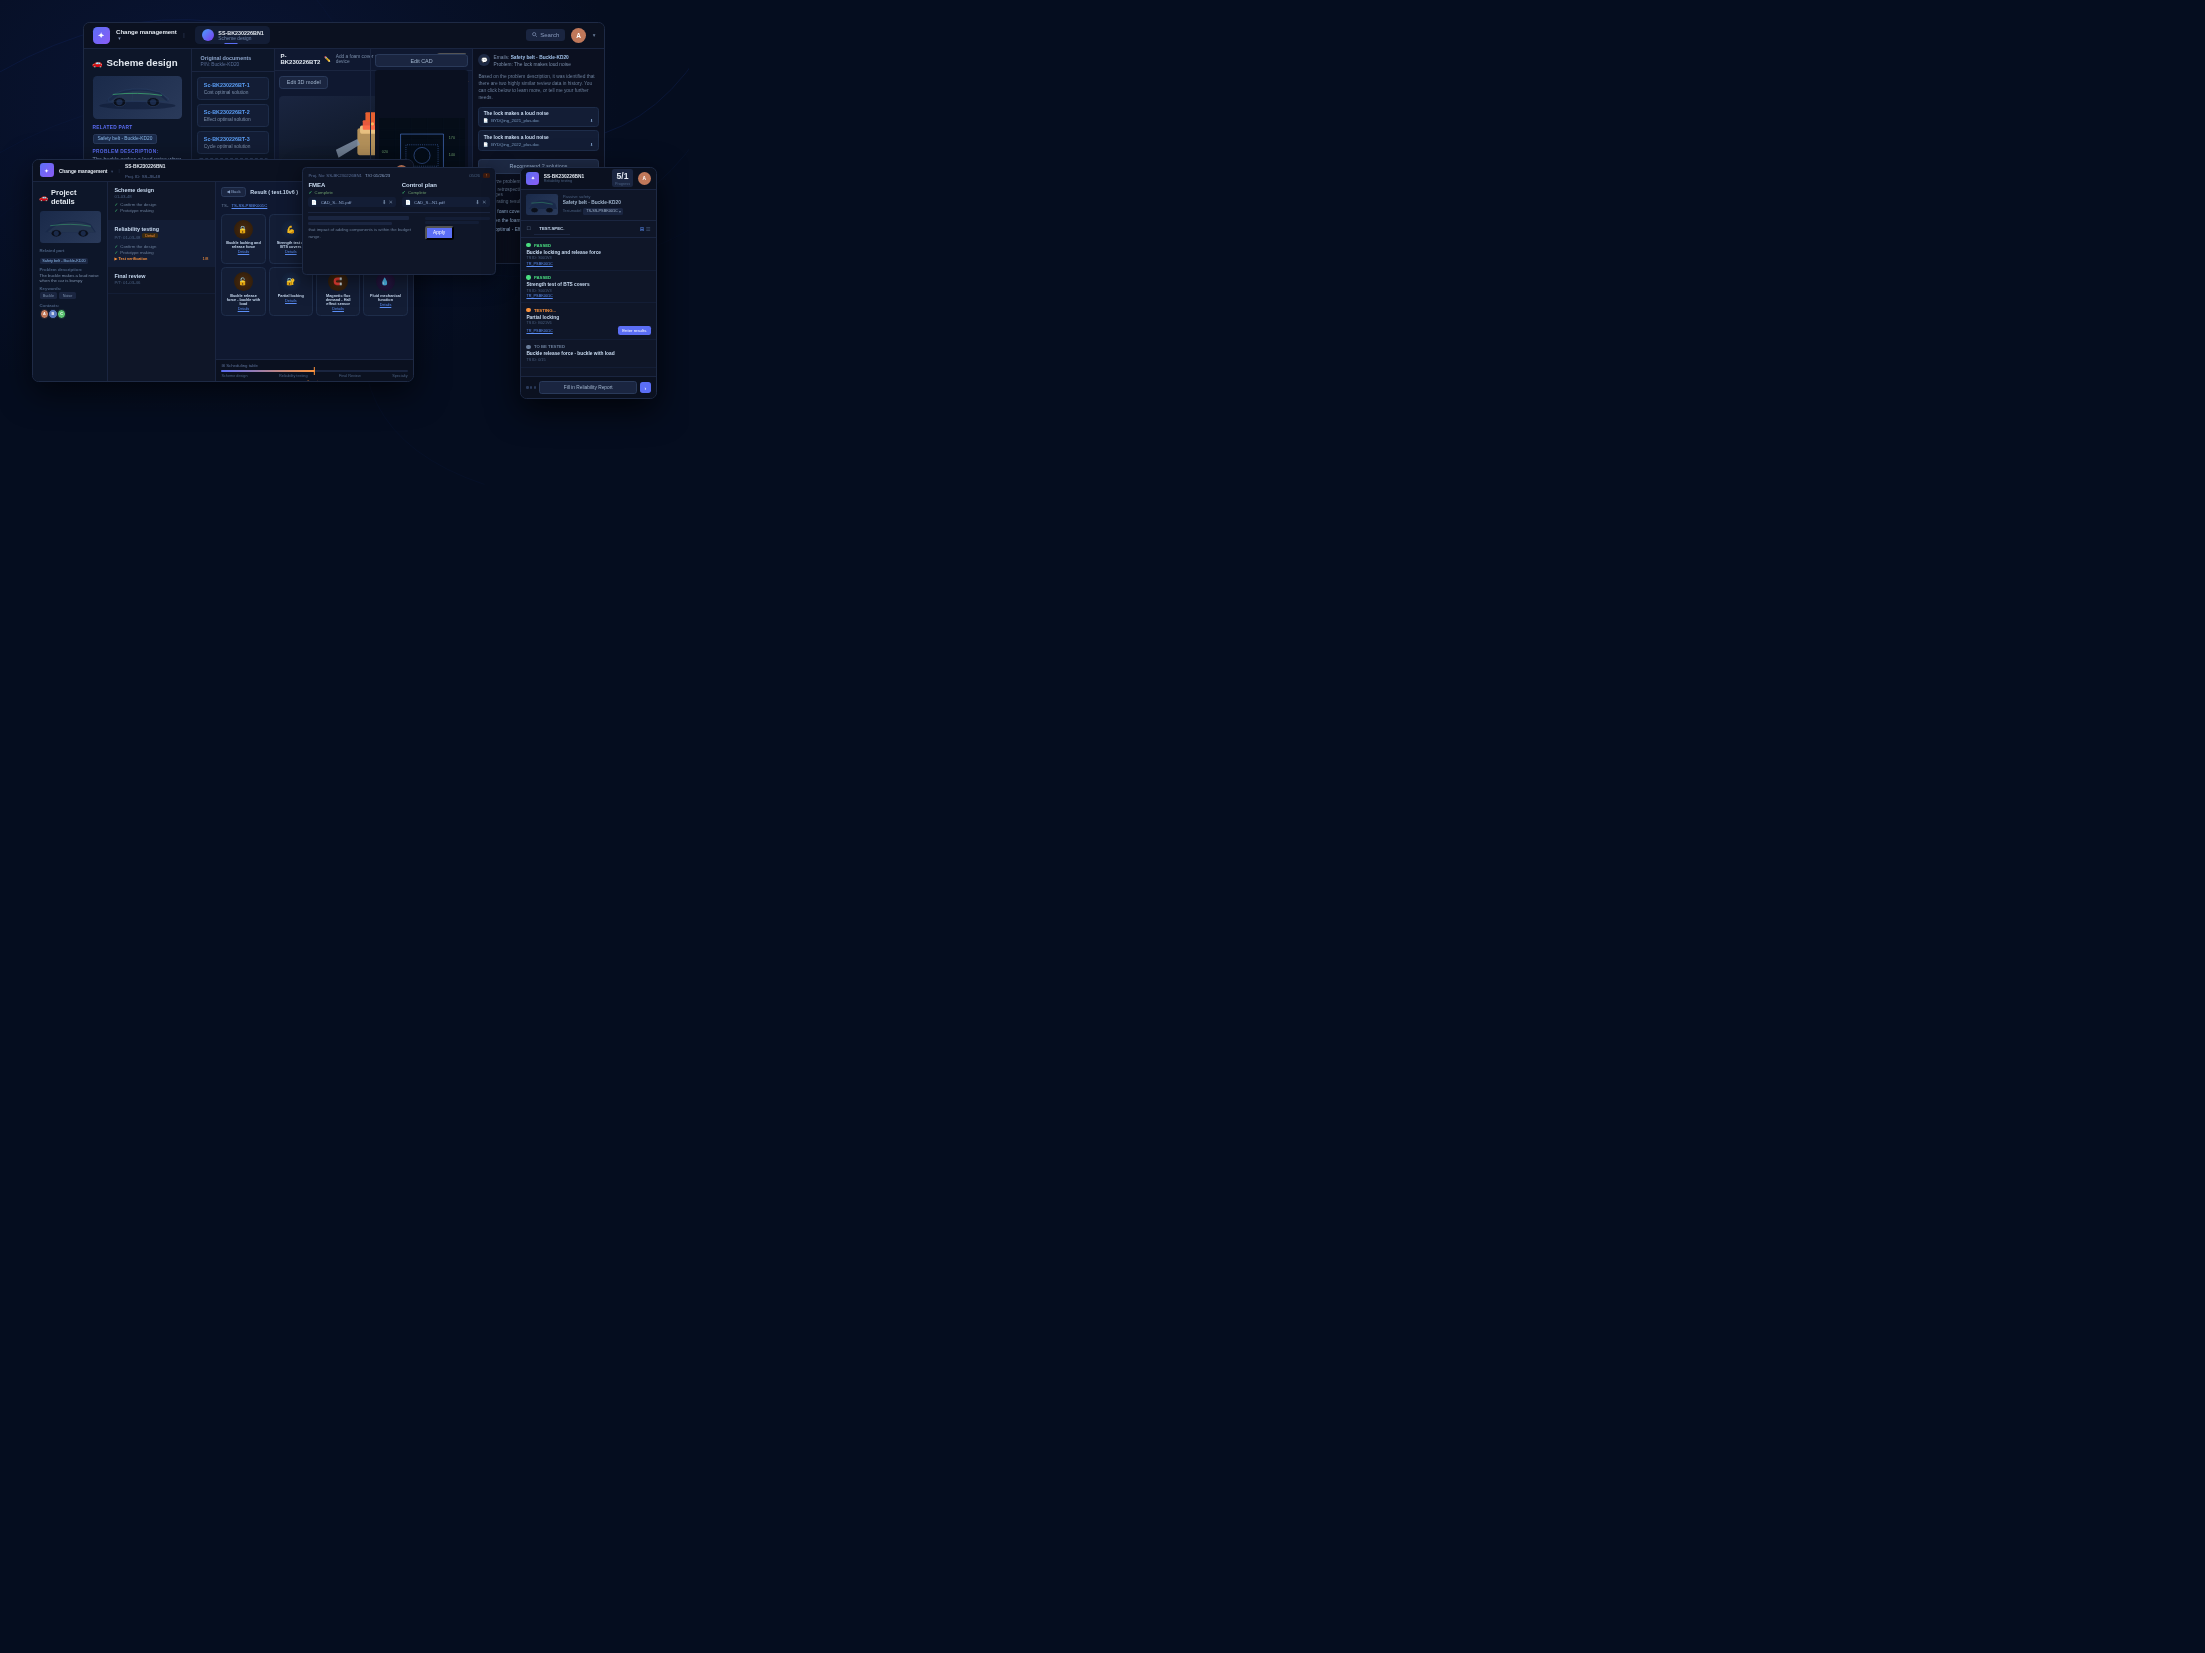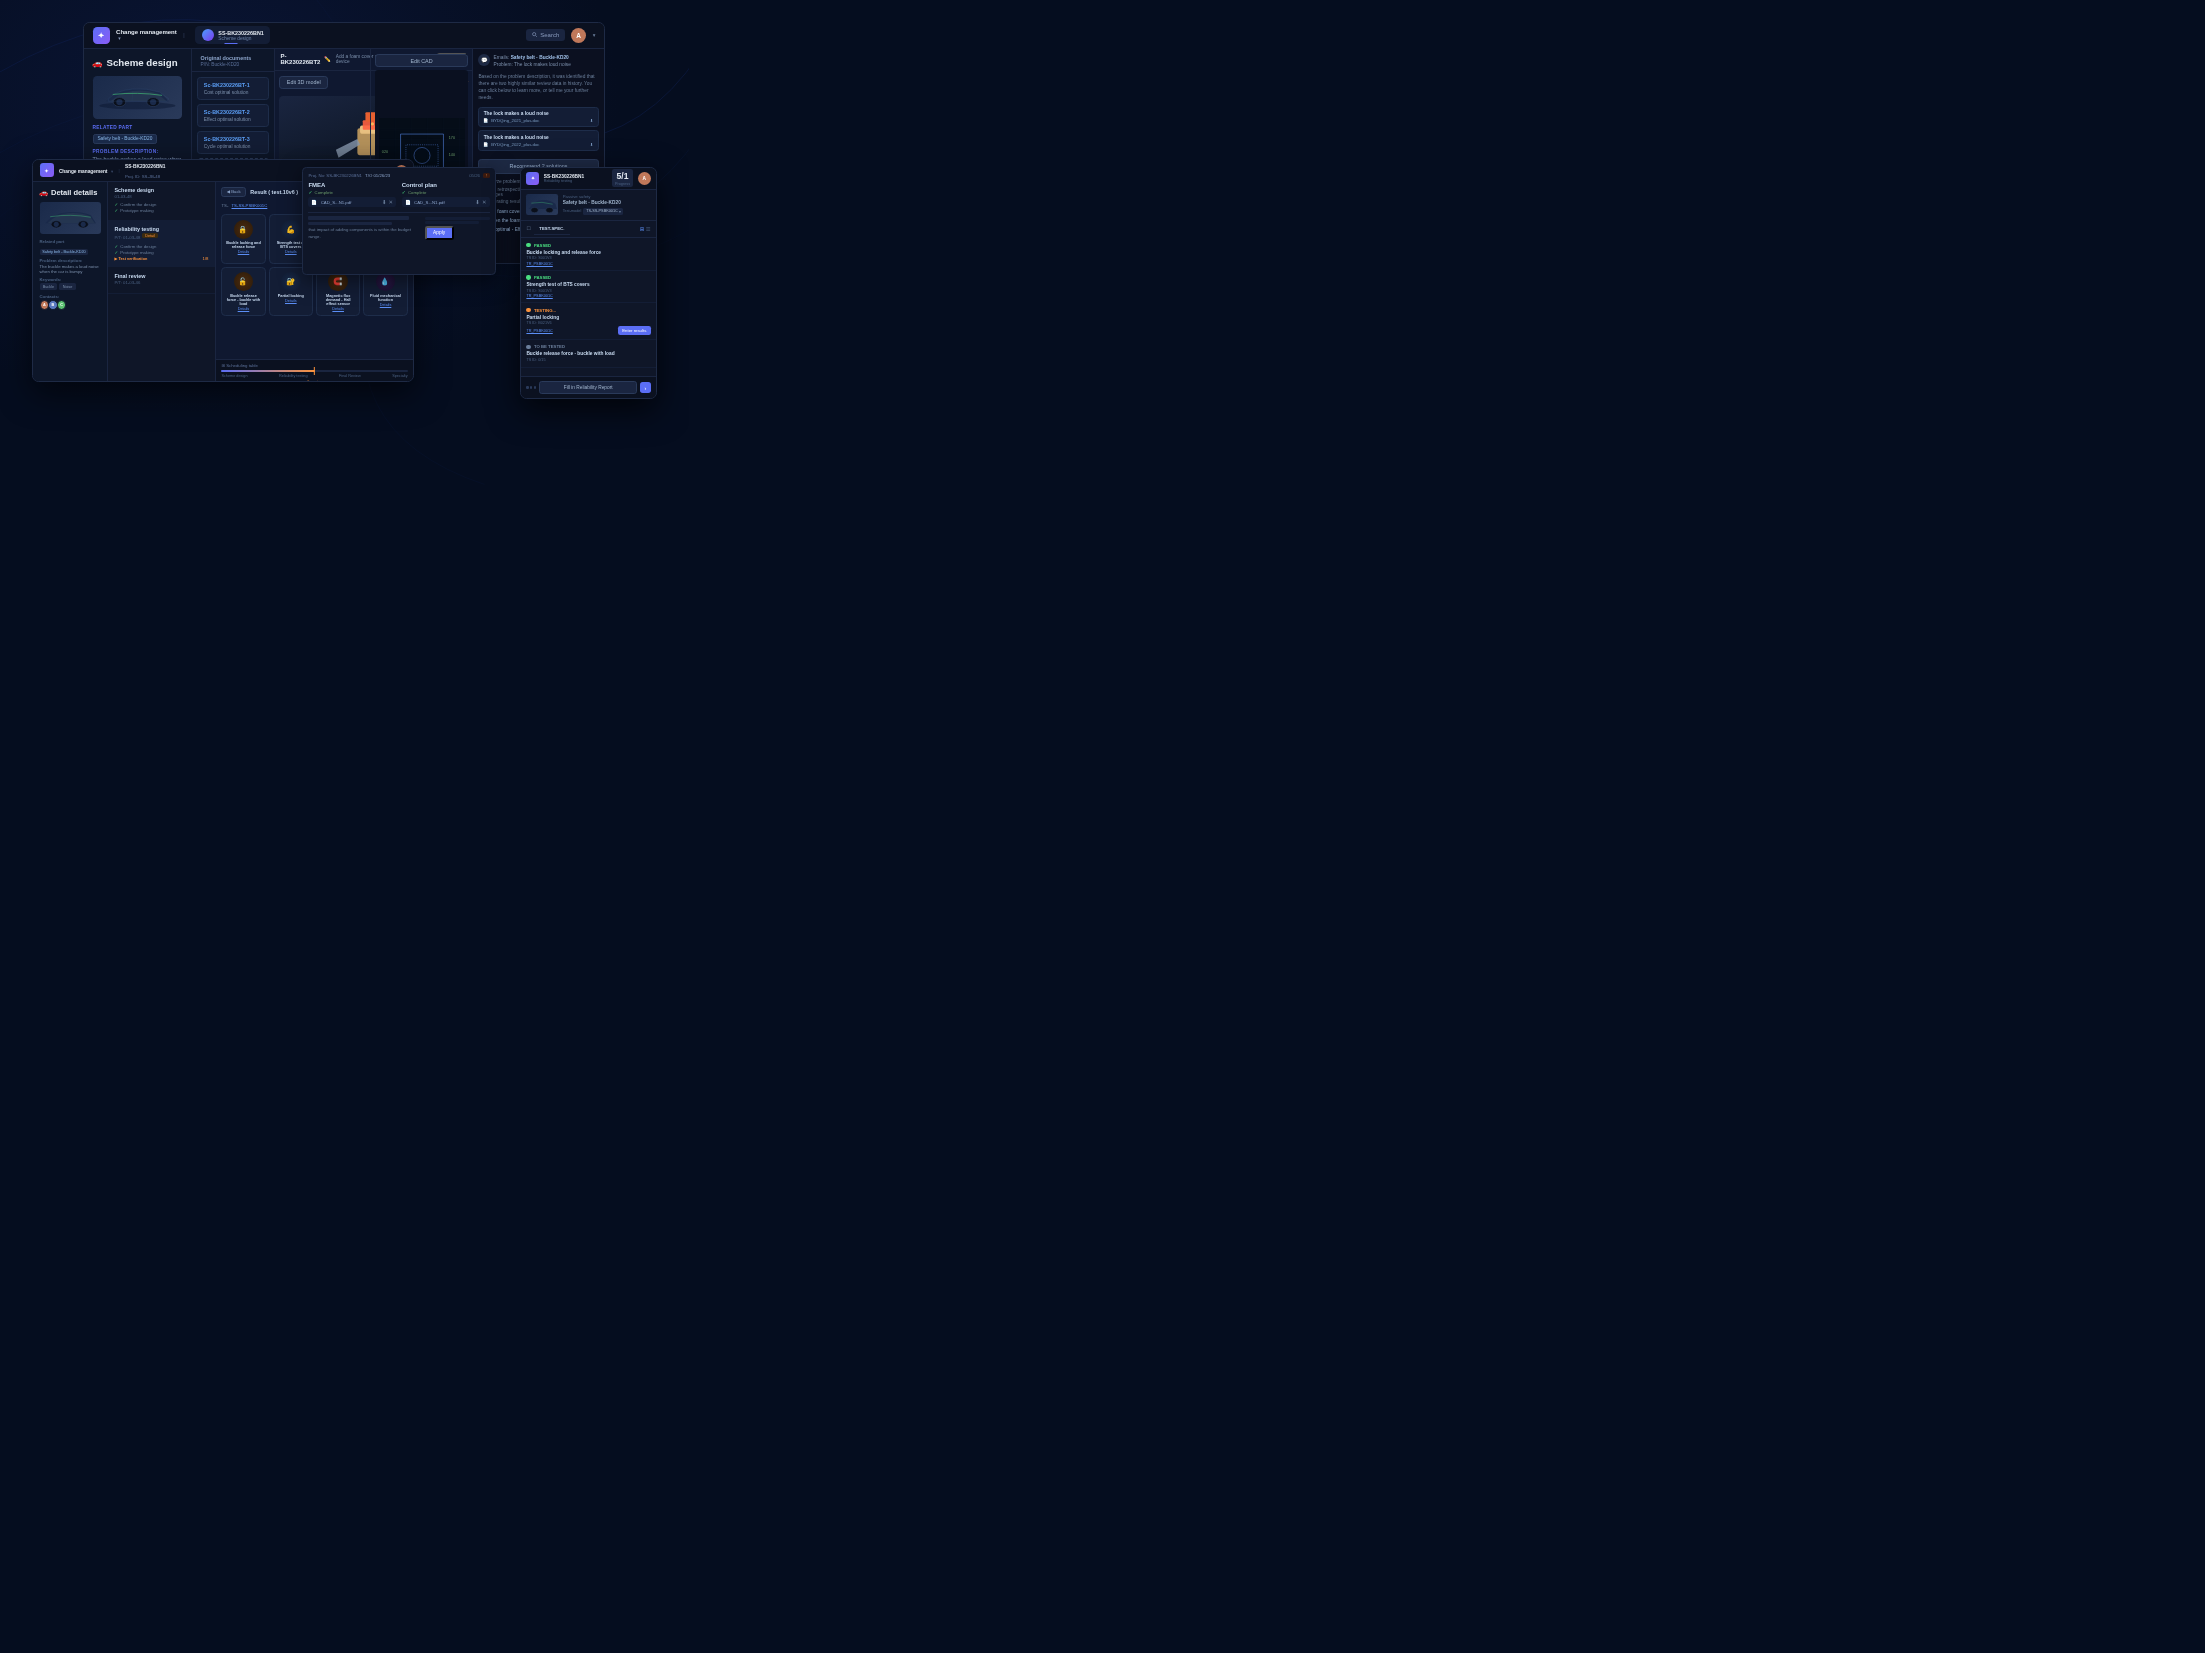--- a/index.html
+++ b/index.html
@@ -1049,21 +1049,21 @@
     <div style="display:flex;gap:1.6px;margin-left:4.3px;">
       <div style="width:10.8px;height:10.8px;border-radius:50%;background:#c0785a;display:flex;align-items:center;justify-content:center;font-size:4.3px;color:white;">A</div>
     </div>
   </div>
 
   <div class="proj-content">
 
     <div class="proj-left">
       <div class="proj-title">
         <span>🚗</span>
-        <span>Detail details</span>
+        <span>Project details</span>
       </div>
       <div class="proj-car-img">
         <svg width="100%" height="100%" viewBox="0 0 120 55">
           <path d="M10 38 Q25 18 55 16 Q80 14 100 22 L110 38 Z" fill="#1a2a4a"></path>
           <path d="M15 38 Q30 20 55 18 Q80 16 98 24 L108 38 Z" fill="#243550"></path>
           <ellipse cx="32" cy="40" rx="10" ry="7" fill="#0a0f1a" stroke="#2a3a5a" stroke-width="1"></ellipse>
           <ellipse cx="32" cy="40" rx="5" ry="5" fill="#1a2a4a"></ellipse>
           <ellipse cx="85" cy="40" rx="10" ry="7" fill="#0a0f1a" stroke="#2a3a5a" stroke-width="1"></ellipse>
           <ellipse cx="85" cy="40" rx="5" ry="5" fill="#1a2a4a"></ellipse>
           <path d="M20 25 Q60 19 100 26" fill="none" stroke="#4ade80" stroke-width="1" opacity="0.7"></path>

